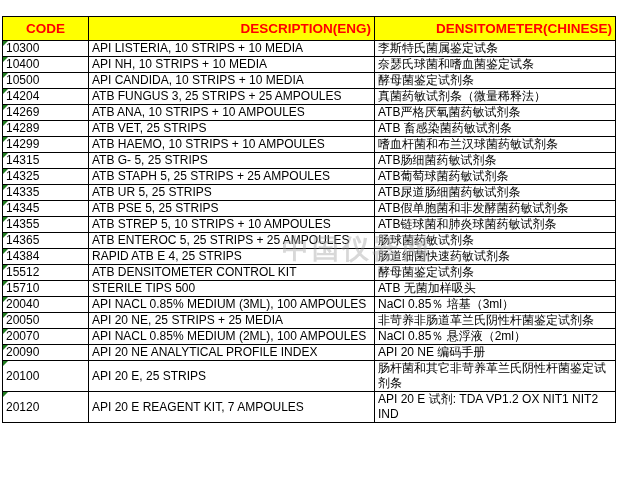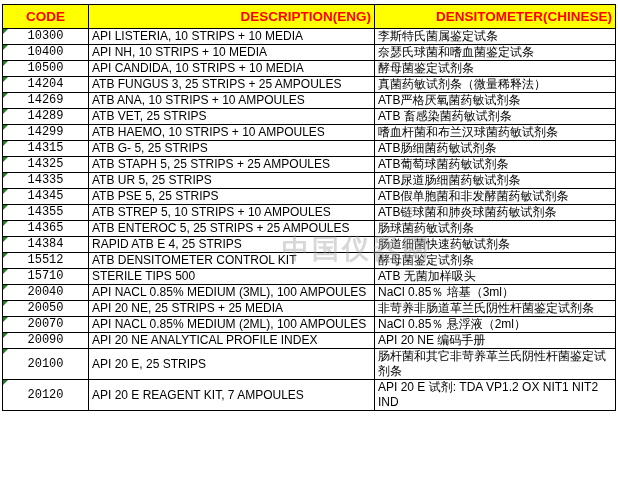--- a/index.html
+++ b/index.html
@@ -4,21 +4,21 @@
 <style>
   * { box-sizing: border-box; }
   html, body {
     margin: 0; padding: 0;
     width: 618px; height: 498px;
     background: #ffffff;
     font-family: "Liberation Sans", "DejaVu Sans", sans-serif;
   }
   #sheet {
     position: absolute;
-    top: 4px; left: 2px;
+    top: 16px; left: 2px;
     width: 614px;
   }
   table {
     border-collapse: collapse;
     table-layout: fixed;
     width: 613px;
   }
   col.c-code { width: 86px; }
   col.c-eng  { width: 286px; }
   col.c-chn  { width: 241px; }
@@ -39,23 +39,22 @@
   }
   th.code-h { text-align: center; }
   td {
     font-size: 12px;
     line-height: 15px;
     height: 16px;
     color: #000000;
     word-wrap: break-word;
   }
   td.code {
-    text-align: center;
+    text-align: left;
     position: relative;
-    font-family: Liberation Mono, monospace;
   }
   .tri {
     position: absolute;
     top: 0; left: 0;
     width: 0; height: 0;
     border-top: 5px solid #1E7B1E;
     border-right: 5px solid transparent;
   }
   #watermark {
     position: absolute;

